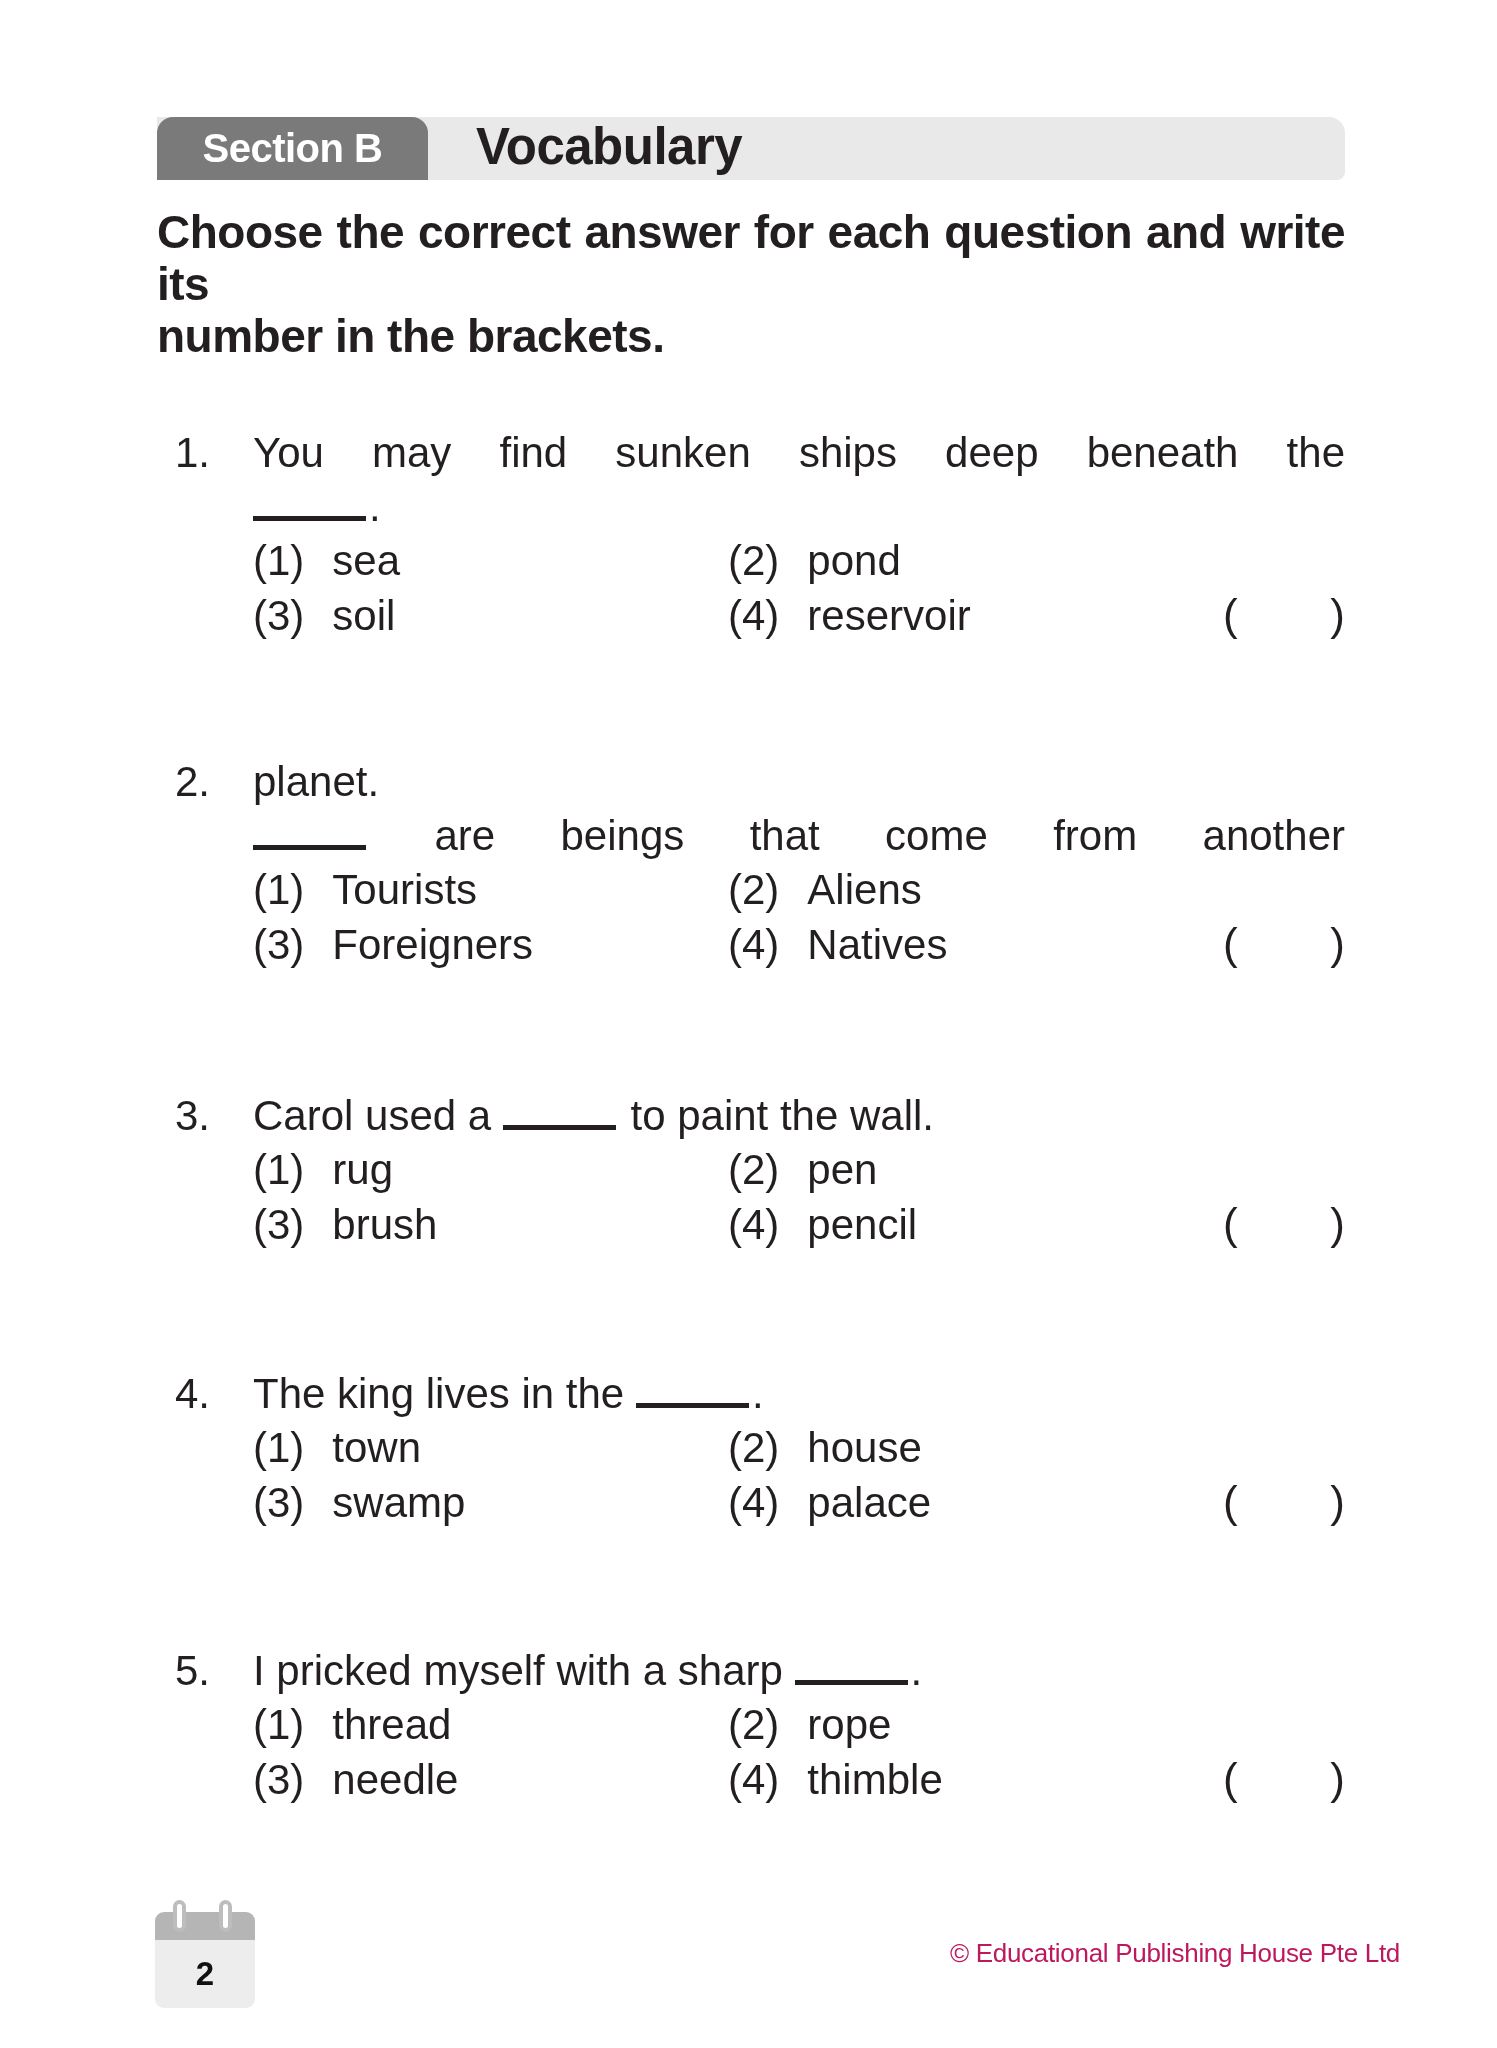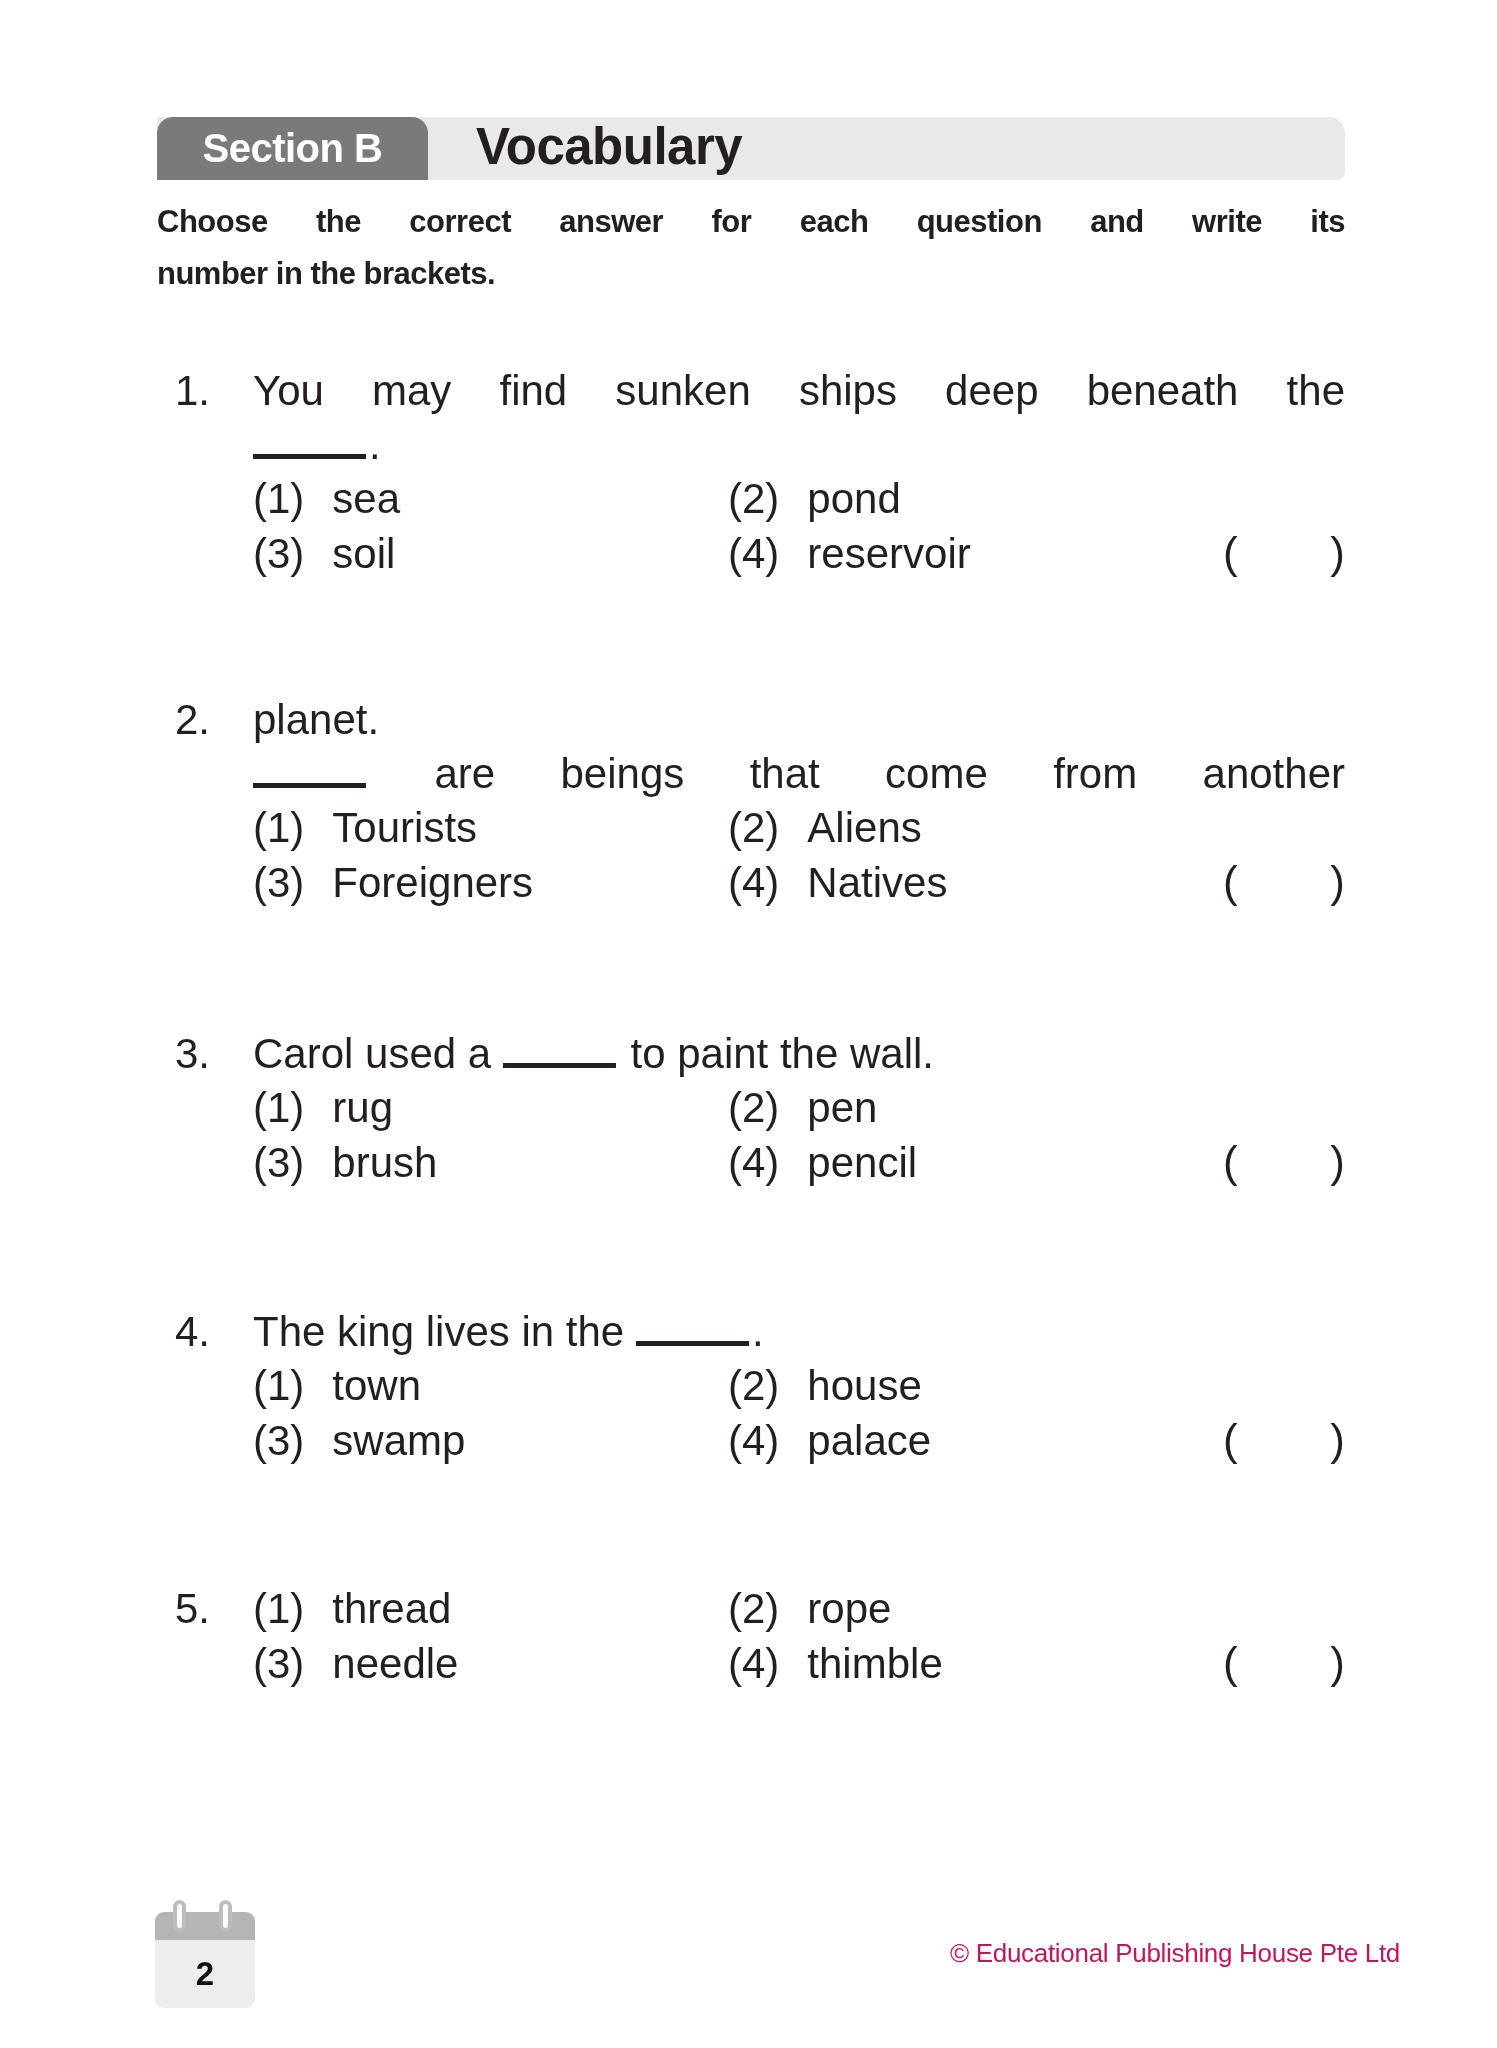--- a/index.html
+++ b/index.html
@@ -31,23 +31,23 @@
   .band-tab-label {
     color:#ffffff; font-weight:bold; font-size:40px; letter-spacing:-0.5px;
   }
   .band-title {
     margin-left:48px;
     color:#231f20; font-weight:bold; font-size:51px; letter-spacing:-0.5px;
   }
 
   
   .instructions {
-    margin-top:16px;
+    margin-top:26px;
     font-weight:bold;
-    font-size:31px;
+    font-size:46px;
     line-height:52px;
     letter-spacing:-0.5px;
   }
   .jlast { text-align:justify; text-align-last:justify; }
 
   
   .question { display:flex; }
   .q1 { margin-top:64px; }
   .q2 { margin-top:112px; }
   .q3 { margin-top:117px; }
@@ -270,20 +270,21 @@
               <span>)</span>
             </div>
         </div>
       </div>
     </div>
   </section>
 
   <section class="question q5">
     <div class="qnum">5.</div>
     <div class="qbody">
+      <div class="qline"><span>I pricked myself with a sharp</span> <span class="blank"></span><span>.</span></div>
       <div class="options">
         <div class="opt-row">
           <div class="opt cell1">
               <span class="opt-num">(1)</span>
               <span class="opt-label">thread</span>
             </div>
           <div class="opt cell2">
               <span class="opt-num">(2)</span>
               <span class="opt-label">rope</span>
             </div>

